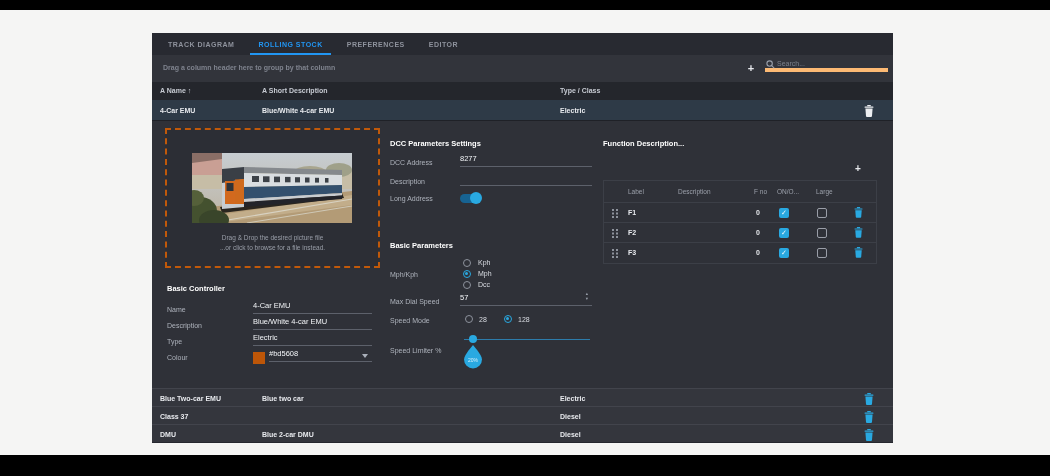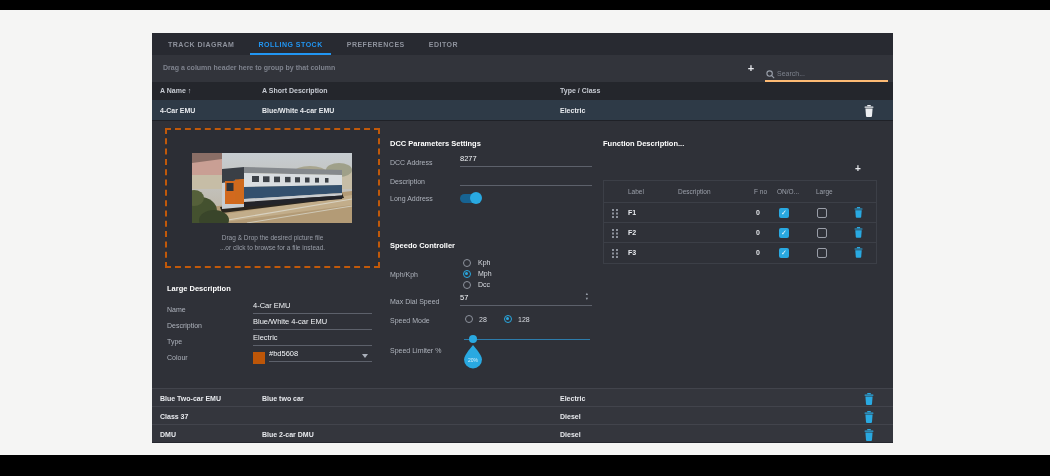--- a/index.html
+++ b/index.html
@@ -19,22 +19,22 @@
   .tab { display:flex; align-items:center; padding:0 12px; font-size:7px; font-weight:bold;
          letter-spacing:.5px; color:#8e929c; position:relative; cursor:pointer; }
   .tab.active { color:#2196f3; }
   .tab.active::after { content:""; position:absolute; left:4px; right:4px; bottom:0; height:2px; background:#2196f3; }
 
   
   .groupbar { position:absolute; left:0; top:22px; width:741px; height:27px; background:#32343b; }
   .group-hint { position:absolute; left:11px; top:9px; font-size:7px; font-weight:bold; color:#7f838e; }
   .add-btn { position:absolute; left:592px; top:6px; width:14px; height:14px; color:#e8eaee;
              font-size:11px; font-weight:bold; text-align:center; line-height:14px; cursor:pointer; }
-  .searchbox { position:absolute; left:613px; top:12px; width:123px; height:15px;
-               border-bottom:2px solid #fdba74; }
+  .searchbox { position:absolute; left:613px; top:2px; width:123px; height:15px;
+               border-bottom:4px solid #fdba74; }
   .search-icon { position:absolute; left:1px; top:3px; }
   .searchbox input { position:absolute; left:12px; top:0; width:108px; height:13px; background:transparent;
                border:none; outline:none; color:#d2d5db; font-size:7px; font-family:"Liberation Sans",sans-serif; }
   .searchbox input::placeholder { color:#7c818c; }
 
   
   .gridhead { position:absolute; left:0; top:49px; width:741px; height:18px; background:#24262c; }
   .gridhead .col { position:absolute; top:5px; font-size:7px; font-weight:bold; color:#c6cad2; }
   .col-name   { left:8px; }
   .col-desc   { left:110px; }
@@ -212,21 +212,21 @@
           <polygon points="43,26.5 52,26 52,51 43,51" fill="#cf6a1d"></polygon>
           <rect x="34.5" y="30" width="7" height="8" fill="#2e3338"></rect>
           <ellipse cx="8" cy="58" rx="17" ry="14" fill="#44512f"></ellipse>
           <ellipse cx="22" cy="67" rx="15" ry="10" fill="#39452a"></ellipse>
           <ellipse cx="2" cy="45" rx="10" ry="8" fill="#55603a"></ellipse>
         </svg>
         <div class="dz-text dz-l1">Drag &amp; Drop the desired picture file</div>
         <div class="dz-text dz-l2">...or click to browse for a file instead.</div>
       </div>
 
-      <div class="sec-title t-basic">Large Description</div>
+      <div class="sec-title t-basic">Basic Controller</div>
       <span class="flabel bd-label" style="top:185px">Name</span>
       <div class="fvalue bd-value" style="top:180px">4-Car EMU</div>
       <span class="flabel bd-label" style="top:201px">Description</span>
       <div class="fvalue bd-value" style="top:196px">Blue/White 4-car EMU</div>
       <span class="flabel bd-label" style="top:217px">Type</span>
       <div class="fvalue bd-value" style="top:212px">Electric</div>
       <span class="flabel bd-label" style="top:233px">Colour</span>
       <div class="swatch"></div>
       <div class="fvalue colour-field" style="top:228px">#bd5608</div>
       <div class="caret"></div>
@@ -234,21 +234,21 @@
       <div class="sec-title t-dcc">DCC Parameters Settings</div>
       <span class="flabel dcc-label" style="top:38px">DCC Address</span>
       <div class="fvalue dcc-value" style="top:33px">8277</div>
       <span class="flabel dcc-label" style="top:57px">Description</span>
       <div class="fvalue dcc-value" style="top:52px"></div>
       <span class="flabel dcc-label" style="top:74px">Long Address</span>
       <div class="toggle">
           <div class="knob"></div>
         </div>
 
-      <div class="sec-title t-speedo">Speedo Controller</div>
+      <div class="sec-title t-speedo">Basic Parameters</div>
       <span class="flabel" style="left:238px; top:150px">Mph/Kph</span>
       <span class="radio" style="left:311px; top:138px"></span>
       <span class="ropt" style="left:326px; top:138px">Kph</span>
       <span class="radio checked" style="left:311px; top:149px"></span>
       <span class="ropt" style="left:326px; top:149px">Mph</span>
       <span class="radio" style="left:311px; top:160px"></span>
       <span class="ropt" style="left:326px; top:160px">Dcc</span>
 
       <span class="flabel" style="left:238px; top:177px">Max Dial Speed</span>
       <div class="fvalue dcc-value" style="top:172px">57</div>

